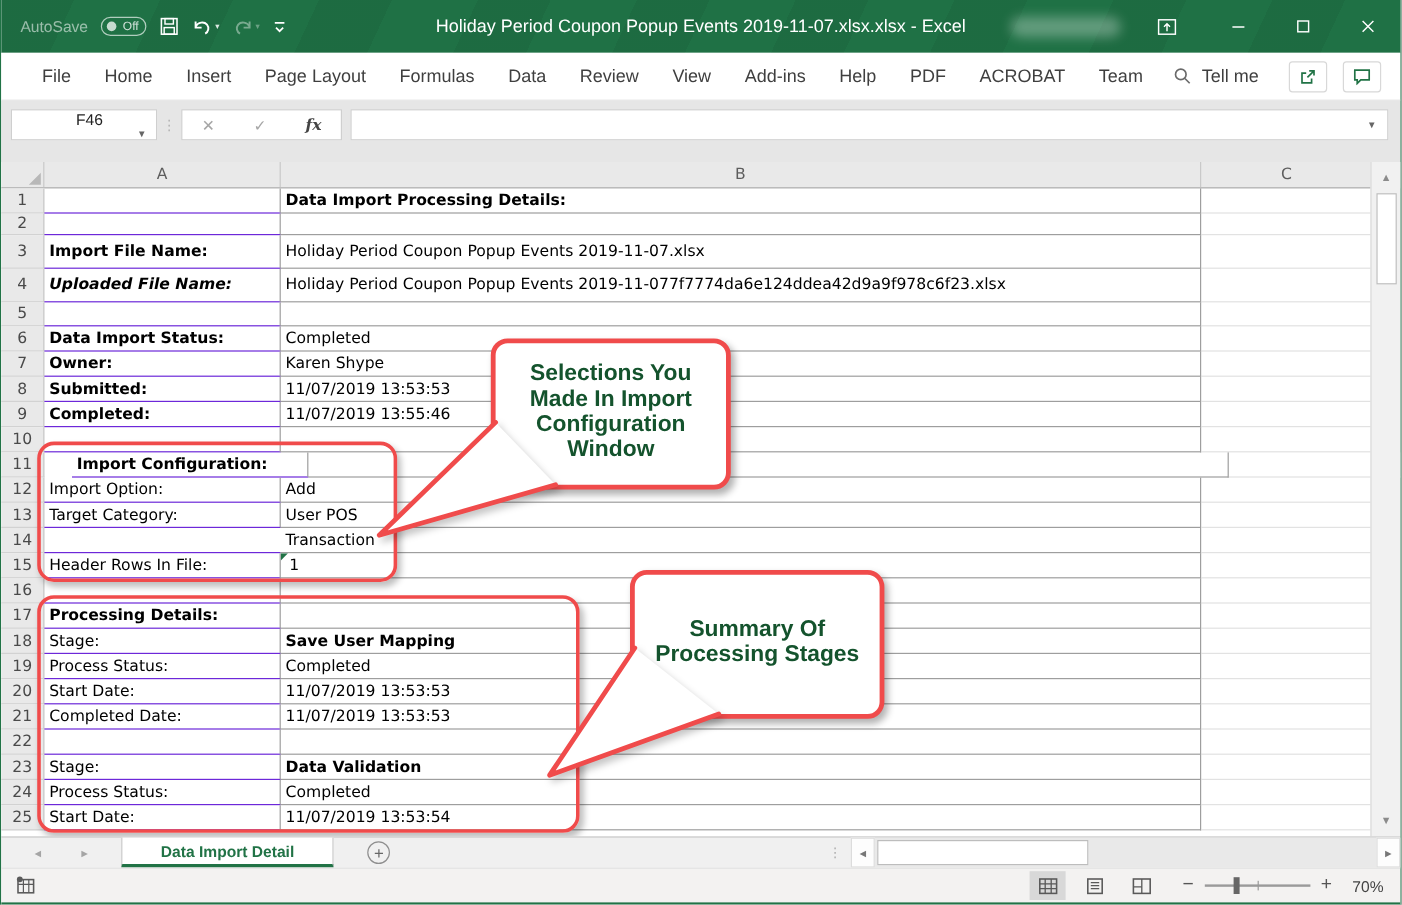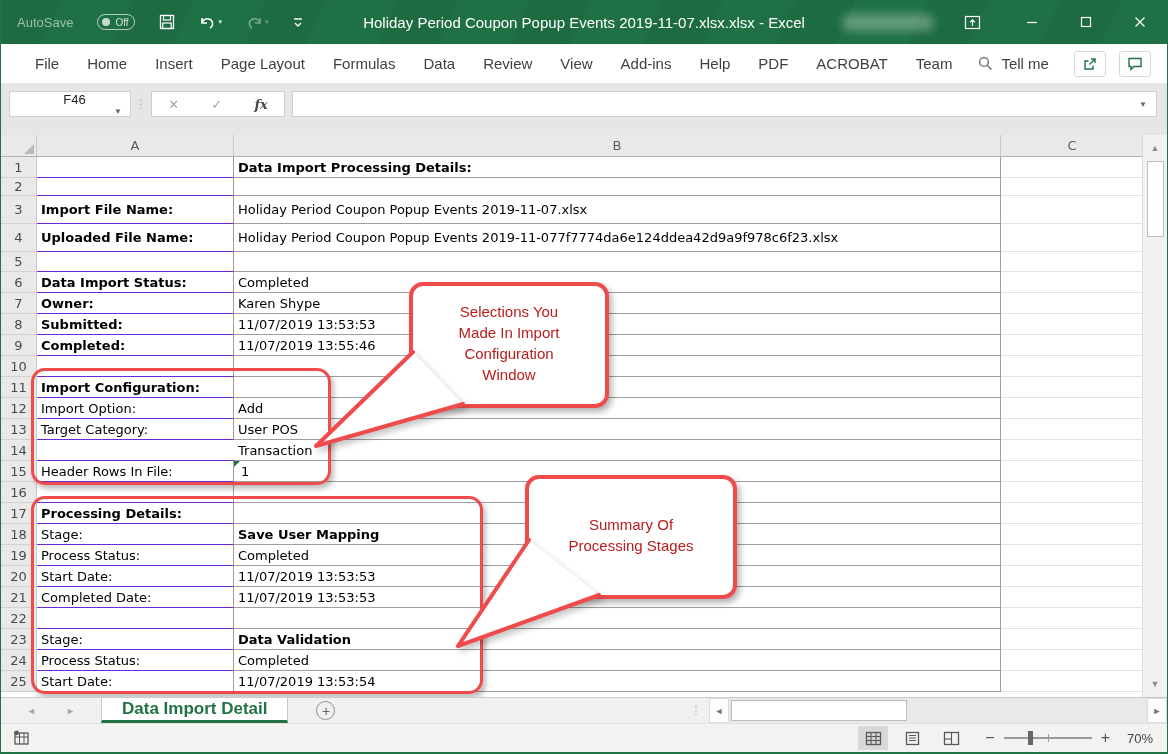--- a/index.html
+++ b/index.html
@@ -4,21 +4,21 @@
 <style>
   * { margin:0; padding:0; box-sizing:border-box; }
   body { background:#888; font-family:"Liberation Sans", sans-serif; }
   .window{ position:relative; width:1168px; height:754px; background:#fff; overflow:hidden;
            border-left:1px solid #217346; border-right:1px solid #217346; }
 
   
   .titlebar{ position:absolute; left:0; top:0; width:100%; height:44px; background:#1f7145;
     background-image:repeating-linear-gradient(115deg, rgba(0,0,0,0.055) 0 55px, rgba(0,0,0,0) 55px 120px);
     display:flex; align-items:center; color:#fff; }
-  .qat{ display:flex; align-items:center; gap:24px; padding-left:16px; z-index:2; }
+  .qat{ display:flex; align-items:center; gap:11px; padding-left:16px; z-index:2; }
   .autosave-label{ font-size:13px; color:rgba(255,255,255,.55); }
   .toggle{ width:38px; height:16px; border:1px solid rgba(255,255,255,.65); border-radius:9px;
     display:flex; align-items:center; padding:0 4px; gap:5px; }
   .toggle .knob{ width:8px; height:8px; border-radius:50%; background:rgba(255,255,255,.75); }
   .toggle .tlabel{ font-size:10px; color:rgba(255,255,255,.8); }
   .qbtn{ display:flex; align-items:center; color:#fff; }
   .caret{ font-size:7px; margin-left:2px; color:rgba(255,255,255,.85); }
   .dim{ opacity:.4; }
   .title-text{ position:absolute; left:0; right:0; top:0; height:44px; display:flex;
     align-items:center; justify-content:center; font-size:15px; color:#fff; pointer-events:none; z-index:1;}
@@ -77,22 +77,22 @@
     color:#8b8b8b; font-size:9px; }
   .vthumb{ width:17px; height:76px; background:#fff; border:1px solid #bdbdbd; }
   .vfill{ flex:1; }
 
   
   .tabstrip{ position:absolute; left:0; top:697px; width:100%; height:26px; background:#f0f0f0;
     border-top:1px solid #c9c9c9; display:flex; align-items:stretch; }
   .navarrows{ width:100px; display:flex; align-items:center; justify-content:center; gap:30px;
     color:#a5a5a5; font-size:9px; }
   .sheettab{ background:#fff; border-left:1px solid #c9c9c9; border-right:1px solid #c9c9c9;
-    border-bottom:3px solid #217346; display:flex; align-items:center; padding:0 20px;
-    color:#217346; font-weight:bold; font-size:17px; }
+    border-bottom:3px solid #217346; display:flex; align-items:center; padding:0 32px;
+    color:#217346; font-weight:bold; font-size:13px; }
   .plusbtn{ margin-left:28px; align-self:center; width:19px; height:19px; border:1px solid #8f8f8f;
     border-radius:50%; color:#666; display:flex; align-items:center; justify-content:center;
     font-size:14px; line-height:1; }
   .hscroll-wrap{ margin-left:auto; display:flex; align-items:stretch; }
   .hdots{ width:26px; display:flex; align-items:center; justify-content:center; color:#ababab; font-size:11px; }
   .hscroll{ width:458px; display:flex; align-items:stretch; background:#e9e9e9; }
   .harrow{ width:20px; display:flex; align-items:center; justify-content:center; color:#777;
     font-size:9px; background:#fdfdfd; border:1px solid #dcdcdc; }
   .htrack{ flex:1; position:relative; }
   .hthumb{ position:absolute; left:2px; top:2px; bottom:2px; width:176px; background:#fff; border:1px solid #bdbdbd; }
@@ -115,21 +115,21 @@
   .overlay{ position:absolute; left:0; top:0; width:1168px; height:754px; pointer-events:none; }
   .ann-box{ position:absolute; border:3.5px solid #f04b4b; border-radius:14px;
     box-shadow:3px 4px 5px rgba(0,0,0,.25); }
   .ann-box1{ left:30px; top:368px; width:300px; height:117px; }
   .ann-box2{ left:30px; top:496px; width:452px; height:198px; }
   .callout-body{ position:absolute; background:#fff; border:4px solid #f04b4b; border-radius:14px;
     box-shadow:3px 4px 6px rgba(0,0,0,.3); }
   .cb1{ left:408px; top:282px; width:200px; height:126px; }
   .cb2{ left:524px; top:475px; width:212px; height:124px; }
   .tails{ position:absolute; left:0; top:0; filter:drop-shadow(3px 4px 3px rgba(0,0,0,.22)); }
-  .callout-text{ position:absolute; color:#b91c1c; font-weight:normal; font-size:15px; line-height:21px;
+  .callout-text{ position:absolute; color:#14532d; font-weight:bold; font-size:19px; line-height:21px;
     text-align:center; white-space:pre-line; }
   .ct1{ left:413px; top:301px; width:190px; }
   .ct2{ left:529px; top:514px; width:202px; }
 </style>
 </head>
 <body>
 
 <div class="window">
 
   <div class="titlebar">
@@ -271,21 +271,21 @@
           <div class="cell cC" style="width: 143px;"></div>
         </div>
         <div class="grow" style="height: 28px;">
           <div class="rowhdr">3</div>
           <div class="cell cA b" style="width: 197px;">Import File Name:</div>
           <div class="cell cB" style="width: 767px;">Holiday Period Coupon Popup Events 2019-11-07.xlsx</div>
           <div class="cell cC" style="width: 143px;"></div>
         </div>
         <div class="grow" style="height: 28px;">
           <div class="rowhdr">4</div>
-          <div class="cell cA b" style="width: 197px;">Uploaded File Name:</div>
+          <div class="cell cA b" style="width: 197px; font-style: italic;">Uploaded File Name:</div>
           <div class="cell cB" style="width: 767px;">Holiday Period Coupon Popup Events 2019-11-077f7774da6e124ddea42d9a9f978c6f23.xlsx</div>
           <div class="cell cC" style="width: 143px;"></div>
         </div>
         <div class="grow" style="height: 20px;">
           <div class="rowhdr">5</div>
           <div class="cell cA" style="width: 197px;"></div>
           <div class="cell cB" style="width: 767px;"></div>
           <div class="cell cC" style="width: 143px;"></div>
         </div>
         <div class="grow" style="height: 21px;">
@@ -313,21 +313,21 @@
           <div class="cell cC" style="width: 143px;"></div>
         </div>
         <div class="grow" style="height: 21px;">
           <div class="rowhdr">10</div>
           <div class="cell cA" style="width: 197px;"></div>
           <div class="cell cB" style="width: 767px;"></div>
           <div class="cell cC" style="width: 143px;"></div>
         </div>
         <div class="grow" style="height: 21px;">
           <div class="rowhdr">11</div>
-          <div class="cell cA b" style="width: 197px;">Import Configuration:</div>
+          <div class="cell cA b" style="width: 197px; margin-left: 23px;">Import Configuration:</div>
           <div class="cell cB" style="width: 767px;"></div>
           <div class="cell cC" style="width: 143px;"></div>
         </div>
         <div class="grow" style="height: 21px;">
           <div class="rowhdr">12</div>
           <div class="cell cA" style="width: 197px;">Import Option:</div>
           <div class="cell cB" style="width: 767px;">Add</div>
           <div class="cell cC" style="width: 143px;"></div>
         </div>
         <div class="grow" style="height: 21px;">

